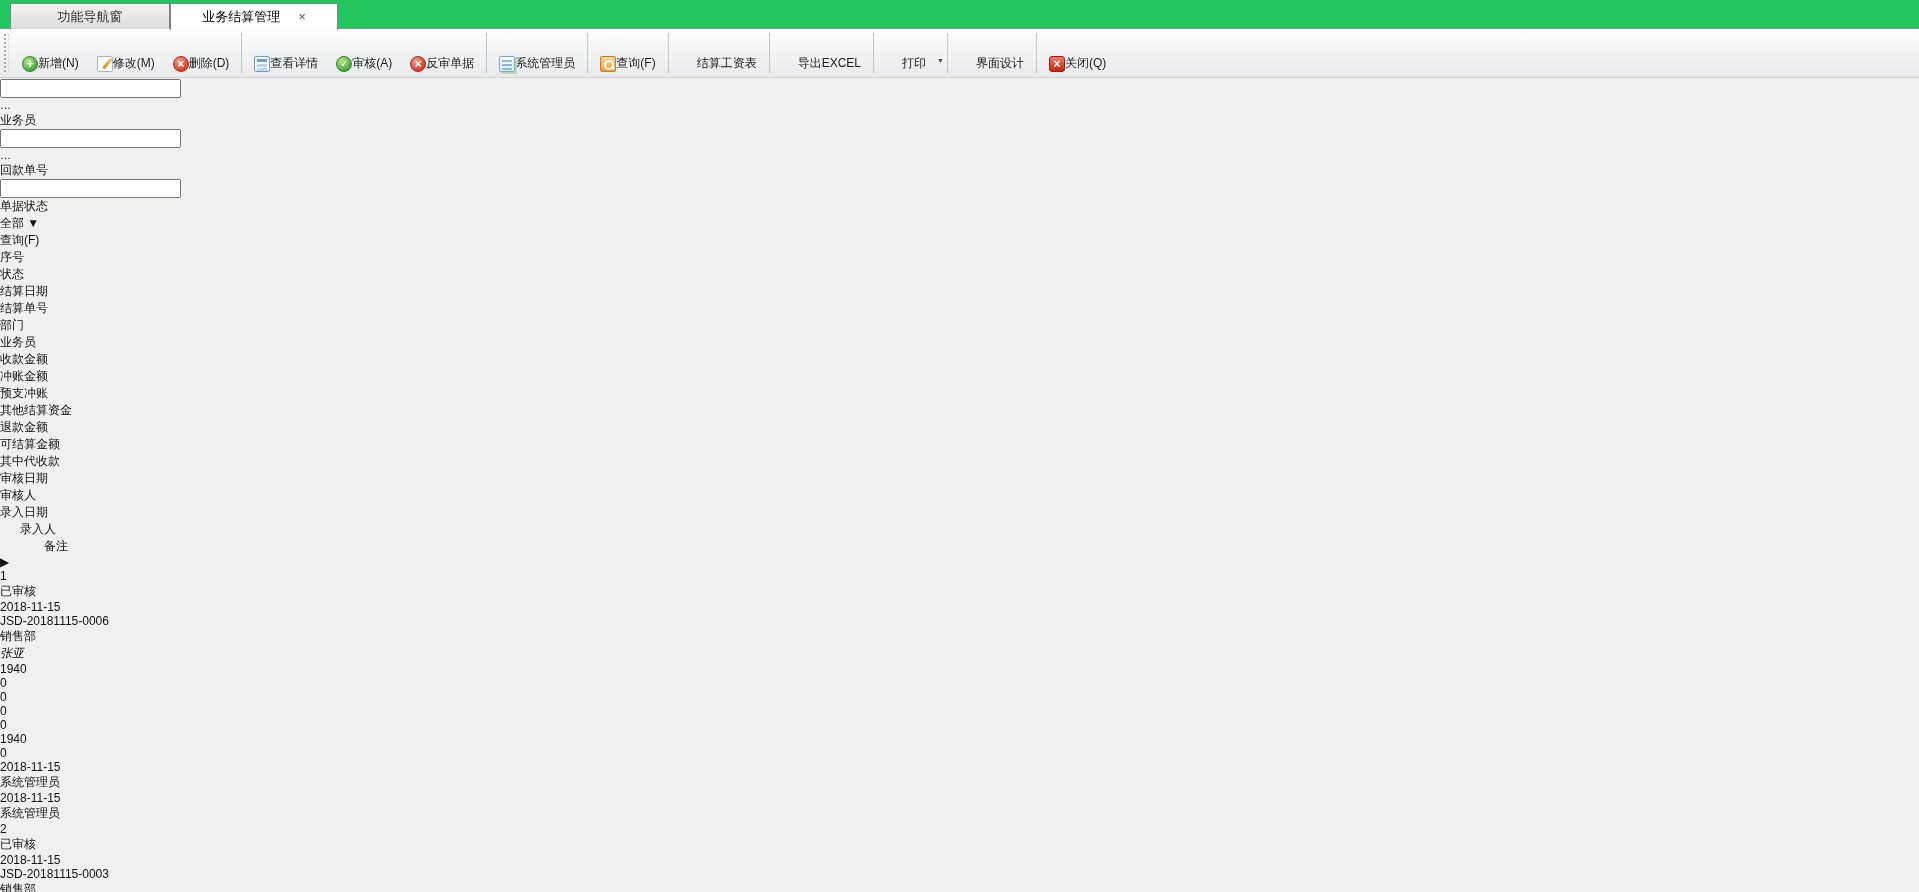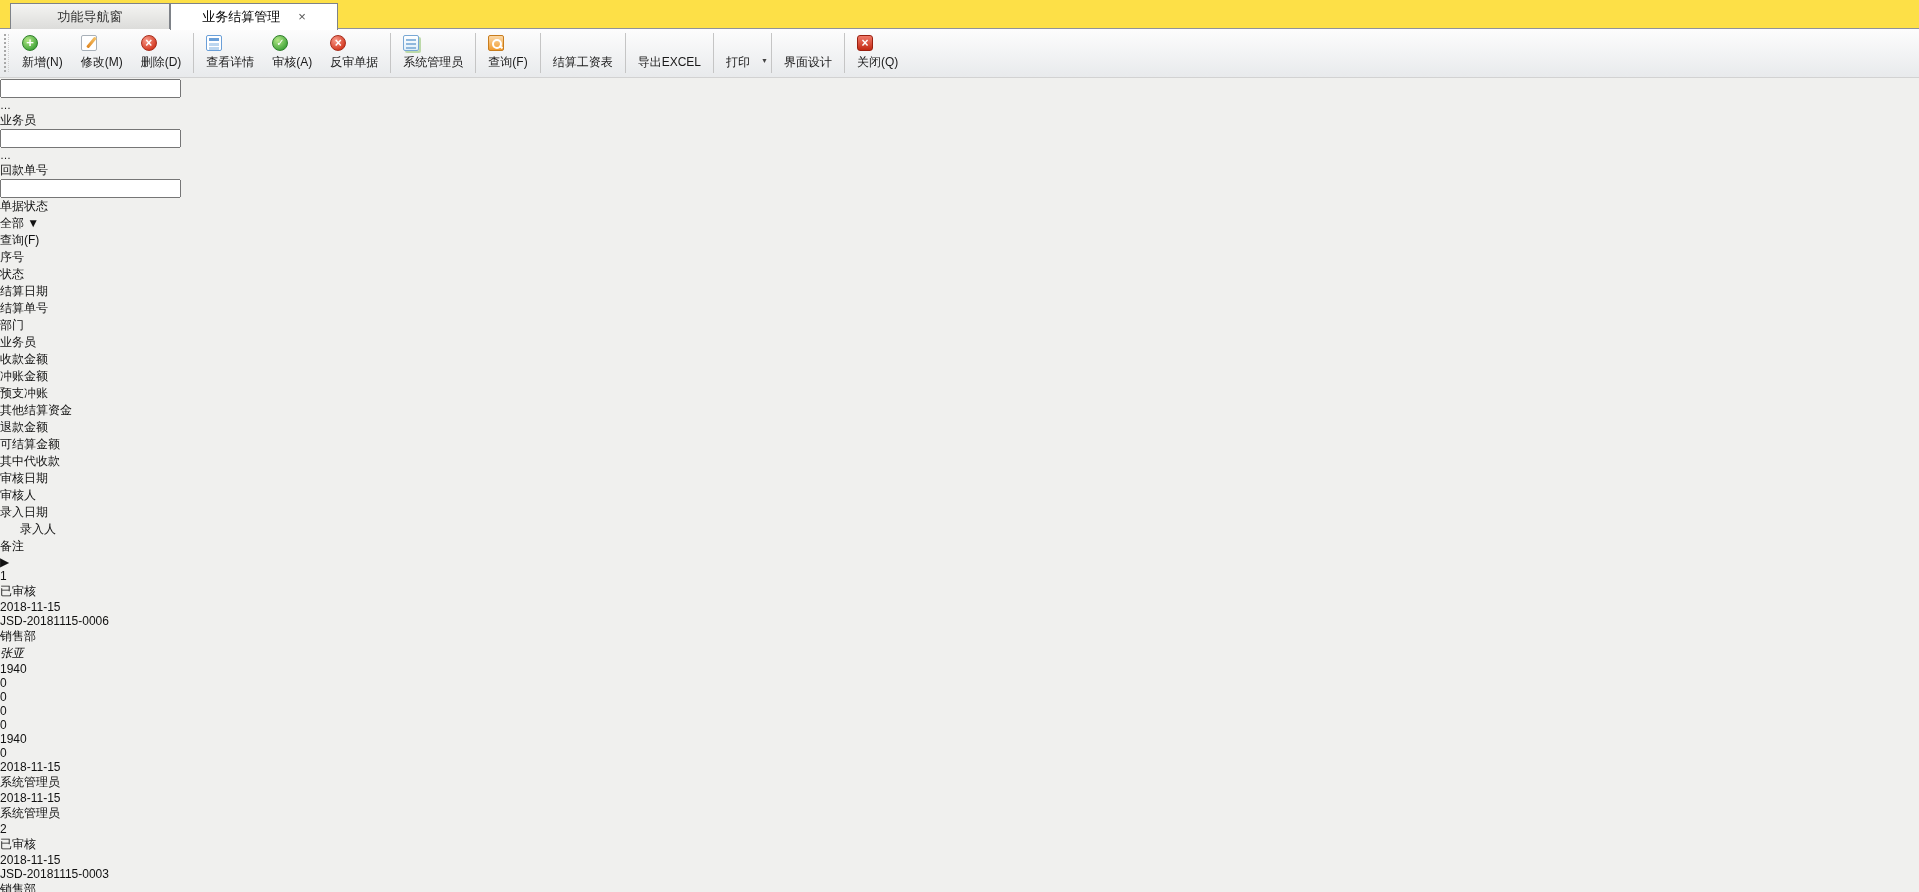--- a/index.html
+++ b/index.html
@@ -6,33 +6,33 @@
   html,body { width:1919px; height:892px; overflow:hidden; }
   body {
     font-family:"Liberation Sans","DejaVu Sans",sans-serif;
     font-size:12px; color:#111; background:#f0f0ee; position:relative;
   }
   
   .win-close { position:absolute; top:2px; right:6px; width:16px; height:16px;
     color:#4a6b84; font-size:14px; line-height:16px; text-align:center; cursor:pointer; }
   
   .tabbar { position:absolute; left:0; top:0; width:1919px; height:29px;
-    border-bottom:1px solid #8f929a; background:#fde047; }
+    border-bottom:1px solid #8f929a; background:#22c55e; }
   .tab { position:absolute; top:3px; height:26px; line-height:25px; text-align:center;
     border:1px solid #7e8288; border-bottom:none; font-size:13px; }
   .tab.inactive { left:10px; width:160px; background:linear-gradient(#f4f4f2,#dcdcda); color:#333; }
   .tab.active { left:170px; width:168px; background:#ffffff; height:27px; z-index:3; color:#000; }
   .tab .tab-close { display:inline-block; margin-left:18px; color:#555; font-size:13px;
     vertical-align:top; cursor:pointer; }
   
   .toolbar { position:absolute; left:0; top:29px; width:1919px; height:49px;
     background:linear-gradient(#fdfdfd,#e8eaec); border-bottom:1px solid #d2d2d2;
     display:flex; align-items:center; padding-left:4px; }
   .grip { width:5px; height:38px; border-left:2px dotted #a8a8a8; border-right:1px dotted #cfcfcf; margin-right:4px; }
-  .tbtn { display:flex; flex-direction:column; align-items:flex-start; justify-content:center;
+  .tbtn { display:flex; flex-direction:row; align-items:flex-end; justify-content:center;
     padding:3px 9px; height:44px; cursor:pointer; color:#1a1a1a; white-space:nowrap; }
   .tbtn .lbl { margin-top:3px; }
   .tsep { width:1px; height:40px; background:#c5c5c5; margin:0 3px; }
   .tdrop { font-size:7px; color:#444; margin-left:2px; align-self:center; padding-top:14px; }
   
   .icon { width:16px; height:16px; display:inline-block; position:relative; flex:none; }
   .i-add   { background:radial-gradient(circle at 35% 30%,#b4e886,#44a63c 75%); border:1px solid #2f7f2b; border-radius:50%; }
   .i-add::before { content:"+"; position:absolute; left:0; right:0; top:-1px; text-align:center; color:#fff; font-weight:bold; font-size:13px; line-height:16px; }
   .i-audit { background:radial-gradient(circle at 35% 30%,#b4e886,#44a63c 75%); border:1px solid #2f7f2b; border-radius:50%; }
   .i-audit::before { content:"\2713"; position:absolute; left:0; right:0; top:0; text-align:center; color:#fff; font-weight:bold; font-size:10px; line-height:14px; }
@@ -232,21 +232,21 @@
       <div class="hcell" style="width: 80px;">冲账金额</div>
       <div class="hcell" style="width: 75px;">预支冲账</div>
       <div class="hcell" style="width: 80px;">其他结算资金</div>
       <div class="hcell" style="width: 75px;">退款金额</div>
       <div class="hcell" style="width: 85px;">可结算金额</div>
       <div class="hcell" style="width: 85px;">其中代收款</div>
       <div class="hcell" style="width: 90px;">审核日期</div>
       <div class="hcell" style="width: 83px;">审核人</div>
       <div class="hcell" style="width: 82px;">录入日期</div>
       <div class="hcell" style="width: 83px; padding-left: 20px;">录入人</div>
-      <div class="hcell" style="width: 97px;">备注</div>
+      <div class="hcell" style="width: 97px; padding-left: 44px;">备注</div>
     </div>
     <div class="drow row-a">
       <div class="dcell " style="width: 20px; padding: 0px;"><span class="sel-arrow">▶</span></div>
       <div class="dcell ac" style="width: 37px;">1</div>
       <div class="dcell al" style="width: 71px;"><span class="st-dot"></span><span>已审核</span></div>
       <div class="dcell ac" style="width: 89px;">2018-11-15</div>
       <div class="dcell ac" style="width: 128px;">JSD-20181115-0006</div>
       <div class="dcell al" style="width: 100px;">销售部</div>
       <div class="dcell al" style="width: 87px; font-style: italic;">张亚</div>
       <div class="dcell al" style="width: 88px;">1940</div>

